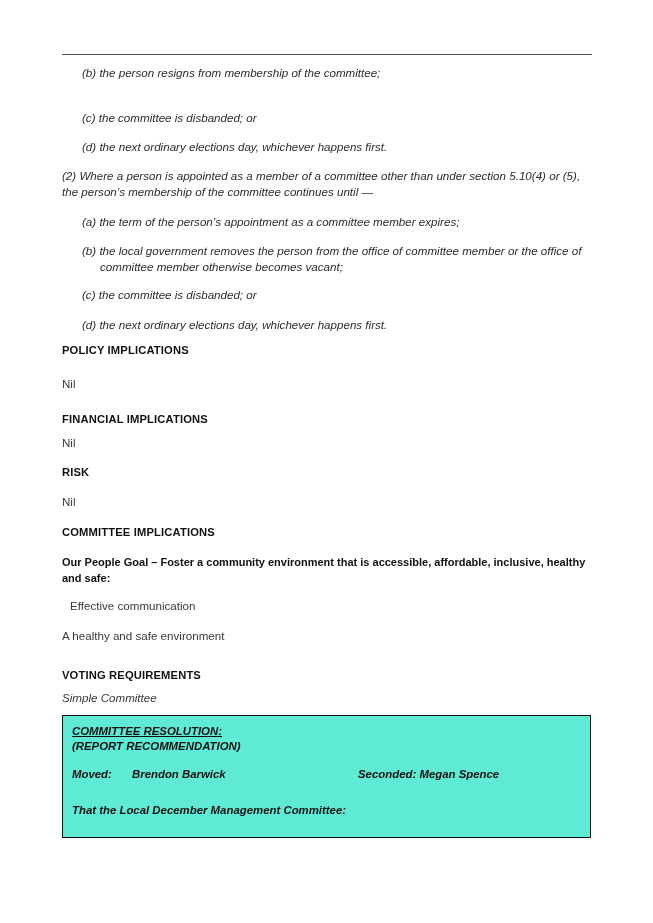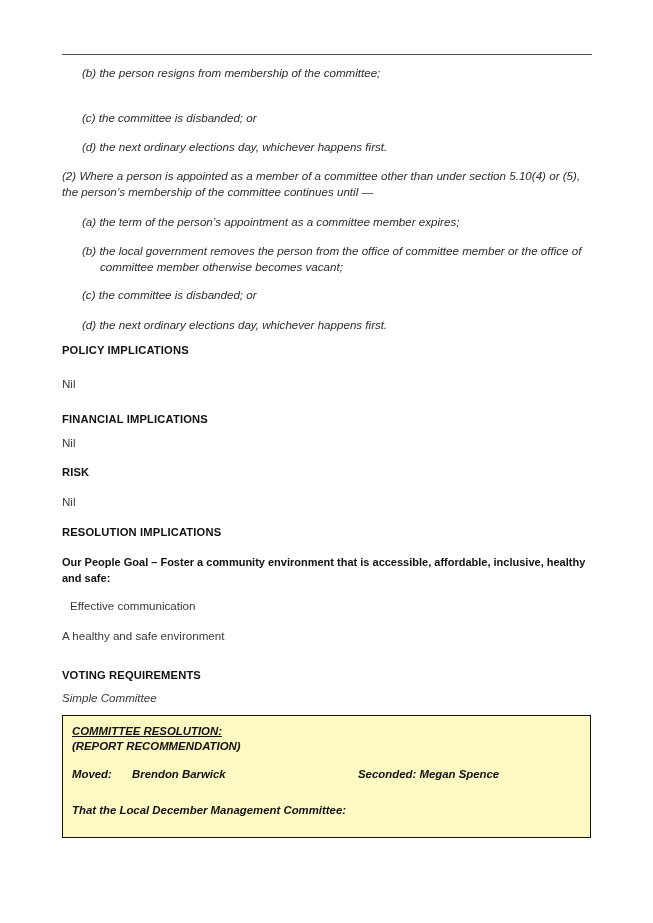--- a/index.html
+++ b/index.html
@@ -81,21 +81,21 @@
 
   
   .resolution-box {
     position: absolute;
     left: 62px;
     top: 715px;
     width: 529px;
     height: 123px;
     border: 1.6px solid #111111;
     box-sizing: border-box;
-    background: #fef9c3;
+    background: #5eead4;
   }
   .res-title {
     position: absolute;
     left: 9px;
     top: 8px;
     font-size: 11.4px;
     font-weight: bold;
     font-style: italic;
     color: #111111;
     line-height: 14.5px;
@@ -149,21 +149,21 @@
 
   <div class="heading" style="left:62px; top:327px;margin-top:17px;">POLICY IMPLICATIONS</div>
   <div class="plain" style="left:62px; top:377px;">Nil</div>
 
   <div class="heading" style="left:62px; top:389px;margin-top:24px;">FINANCIAL IMPLICATIONS</div>
   <div class="plain" style="left:62px; top:436px;">Nil</div>
 
   <div class="heading" style="left:62px; top:466px;">RISK</div>
   <div class="plain" style="left:62px; top:495px;">Nil</div>
 
-  <div class="heading" style="left:62px; top:526px;">RESOLUTION IMPLICATIONS</div>
+  <div class="heading" style="left:62px; top:526px;">COMMITTEE IMPLICATIONS</div>
   <div class="boldpara" style="left:62px; top:554px; width:532px;">Our People Goal – Foster a community environment that is accessible, affordable, inclusive, healthy and safe:</div>
   <div class="plain" style="left:70px; top:599px;">Effective communication</div>
   <div class="plain" style="left:62px; top:629px;">A healthy and safe environment</div>
 
   <div class="heading" style="left:62px; top:669px;">VOTING REQUIREMENTS</div>
   <div class="plain ital" style="left:62px; top:691px;">Simple Committee</div>
 
   <div class="resolution-box">
     <div class="res-title">
       <span class="uline">COMMITTEE RESOLUTION:</span><br>

